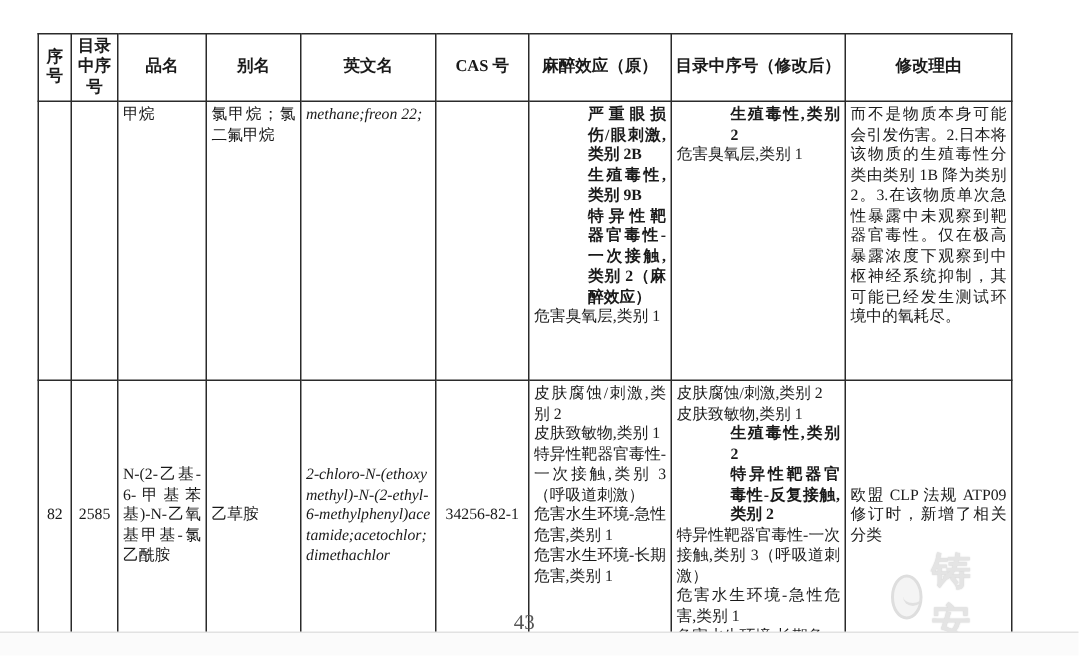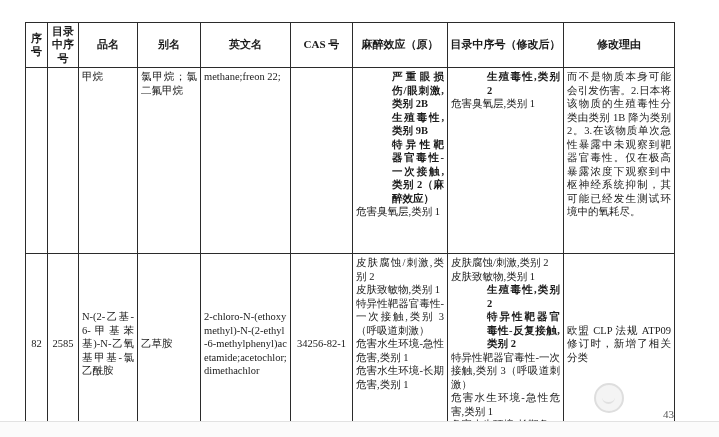--- a/index.html
+++ b/index.html
@@ -30,25 +30,25 @@
   }
   tr.r1{height:186px;}
   tr.r2{height:152px;}
   td.top{vertical-align:top;}
   td.mid{vertical-align:middle;}
   td.center{text-align:center;}
   td.just{text-align:justify;}
   .hz{margin:0;}
   .hz.b{font-weight:bold;margin-left:36px;}
   .reason{font-size:11px;line-height:15.3px;text-align:justify;}
-  .eng{font-size:10.5px;line-height:14px;}
+  .eng{font-size:10.5px;line-height:14px;font-style:italic;}
 
   .page-number{
     position:absolute;left:25px;top:408px;width:649px;
-    text-align:right;font-size:11px;color:#555;
+    text-align:center;font-size:14px;color:#555;
   }
 
   .watermark{
     position:absolute;left:594px;top:381px;height:34px;
     display:flex;align-items:center;gap:6px;
   }
   .wm-logo{
     width:30px;height:30px;border-radius:50%;
     border:2px solid #dedede;background:#f4f4f4;
     position:relative;box-sizing:border-box;
@@ -137,17 +137,18 @@
           </td>
       <td class="mid reason">欧盟 CLP 法规 ATP09 修订时，新增了相关分类</td>
     </tr>
   </tbody>
     </table>
 
   <div class="page-number">43</div>
 
   <div class="watermark">
     <div class="wm-logo"></div>
+    <div class="wm-text">铸安</div>
   </div>
 
   <div class="page-edge"></div>
   <div class="page-below"></div>
 </div>
 
 </body></html>

